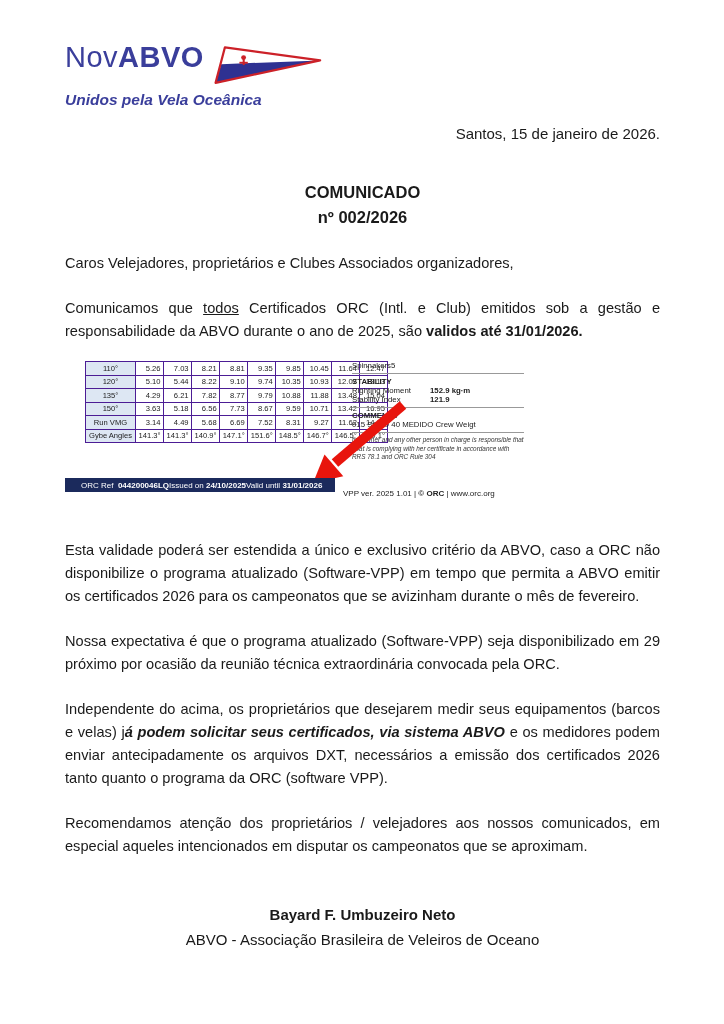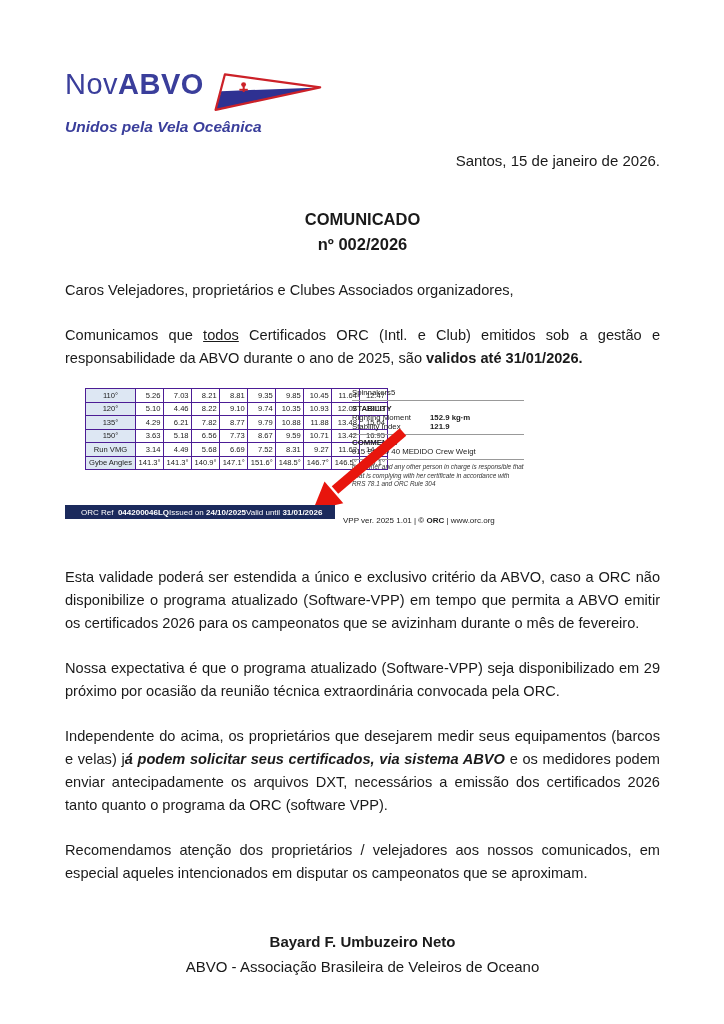--- a/index.html
+++ b/index.html
@@ -2,21 +2,21 @@
 <html><head>
 <meta charset="utf-8">
 <style>
   * { margin:0; padding:0; box-sizing:border-box; }
   html,body { background:#888; }
   .page {
     width:724px; height:1024px; background:#ffffff; margin:0 auto;
     font-family:"Liberation Sans", sans-serif; color:#1a1a1a;
     position:relative; overflow:hidden;
   }
-  .content { padding:26px 64px 0 65px;margin-top:43px; }
+  .content { padding:42px 64px 0 65px; }
 
   
   .logo-row { display:flex; align-items:flex-start; }
   .brand-text { font-size:29px; color:#3a3e9b; letter-spacing:0.5px; line-height:1.1; }
   .brand-text .light { font-weight:400; }
   .brand-text .bold  { font-weight:700; }
   .pennant { margin-left:6px; margin-top:2px; }
   .tagline { font-size:15.5px; font-style:italic; font-weight:700; color:#3a3e9b; margin-top:3px; }
 
   .date-line { text-align:right; font-size:15px; margin-top:16px; }
@@ -102,21 +102,21 @@
               <td>8.81</td>
               <td>9.35</td>
               <td>9.85</td>
               <td>10.45</td>
               <td>11.64</td>
               <td>12.47</td>
             </tr>
             <tr>
               <td class="lbl">120°</td>
               <td>5.10</td>
-              <td>4.46</td>
+              <td>5.44</td>
               <td>8.22</td>
               <td>9.10</td>
               <td>9.74</td>
               <td>10.35</td>
               <td>10.93</td>
               <td>12.07</td>
               <td>13.13</td>
             </tr>
             <tr>
               <td class="lbl">135°</td>

